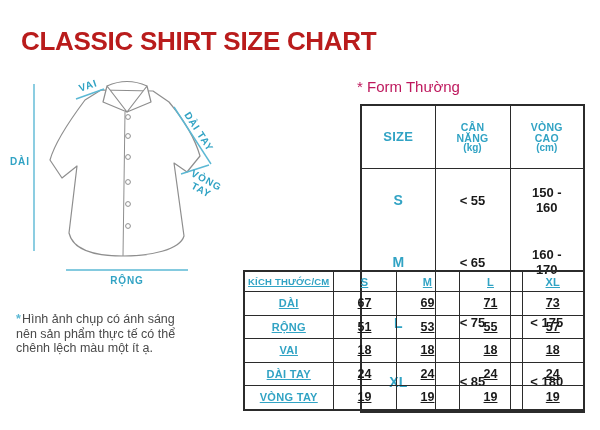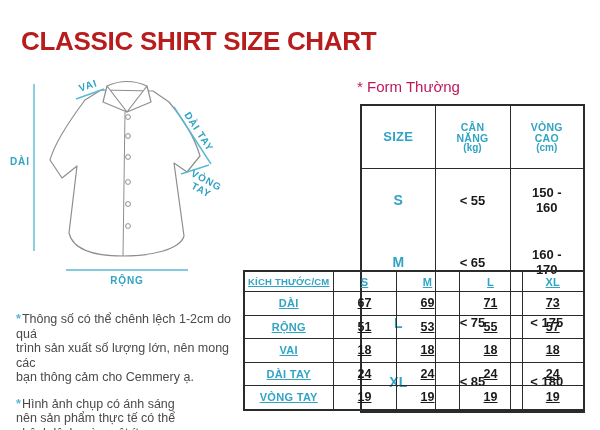--- a/index.html
+++ b/index.html
@@ -200,24 +200,19 @@
         <td class="num">19</td>
         <td class="num">19</td>
         <td class="num">19</td>
         <td class="num">19</td>
       </tr>
     </tbody>
   </table>
 
   <div class="notes">
     <div class="note">
-      <span class="star">*</span><span class="note-text">Thông số có thể chênh lệch 1-2cm do quá
-trình sản xuất số lượng lớn, nên mong các
-bạn thông cảm cho Cemmery ạ.</span>
-    </div>
-    <div class="note">
       <span class="star">*</span><span class="note-text">Hình ảnh chụp có ánh sáng
 nên sản phẩm thực tế có thể
 chênh lệch màu một ít ạ.</span>
     </div>
   </div>
 
 </div>
 
 </body></html>

